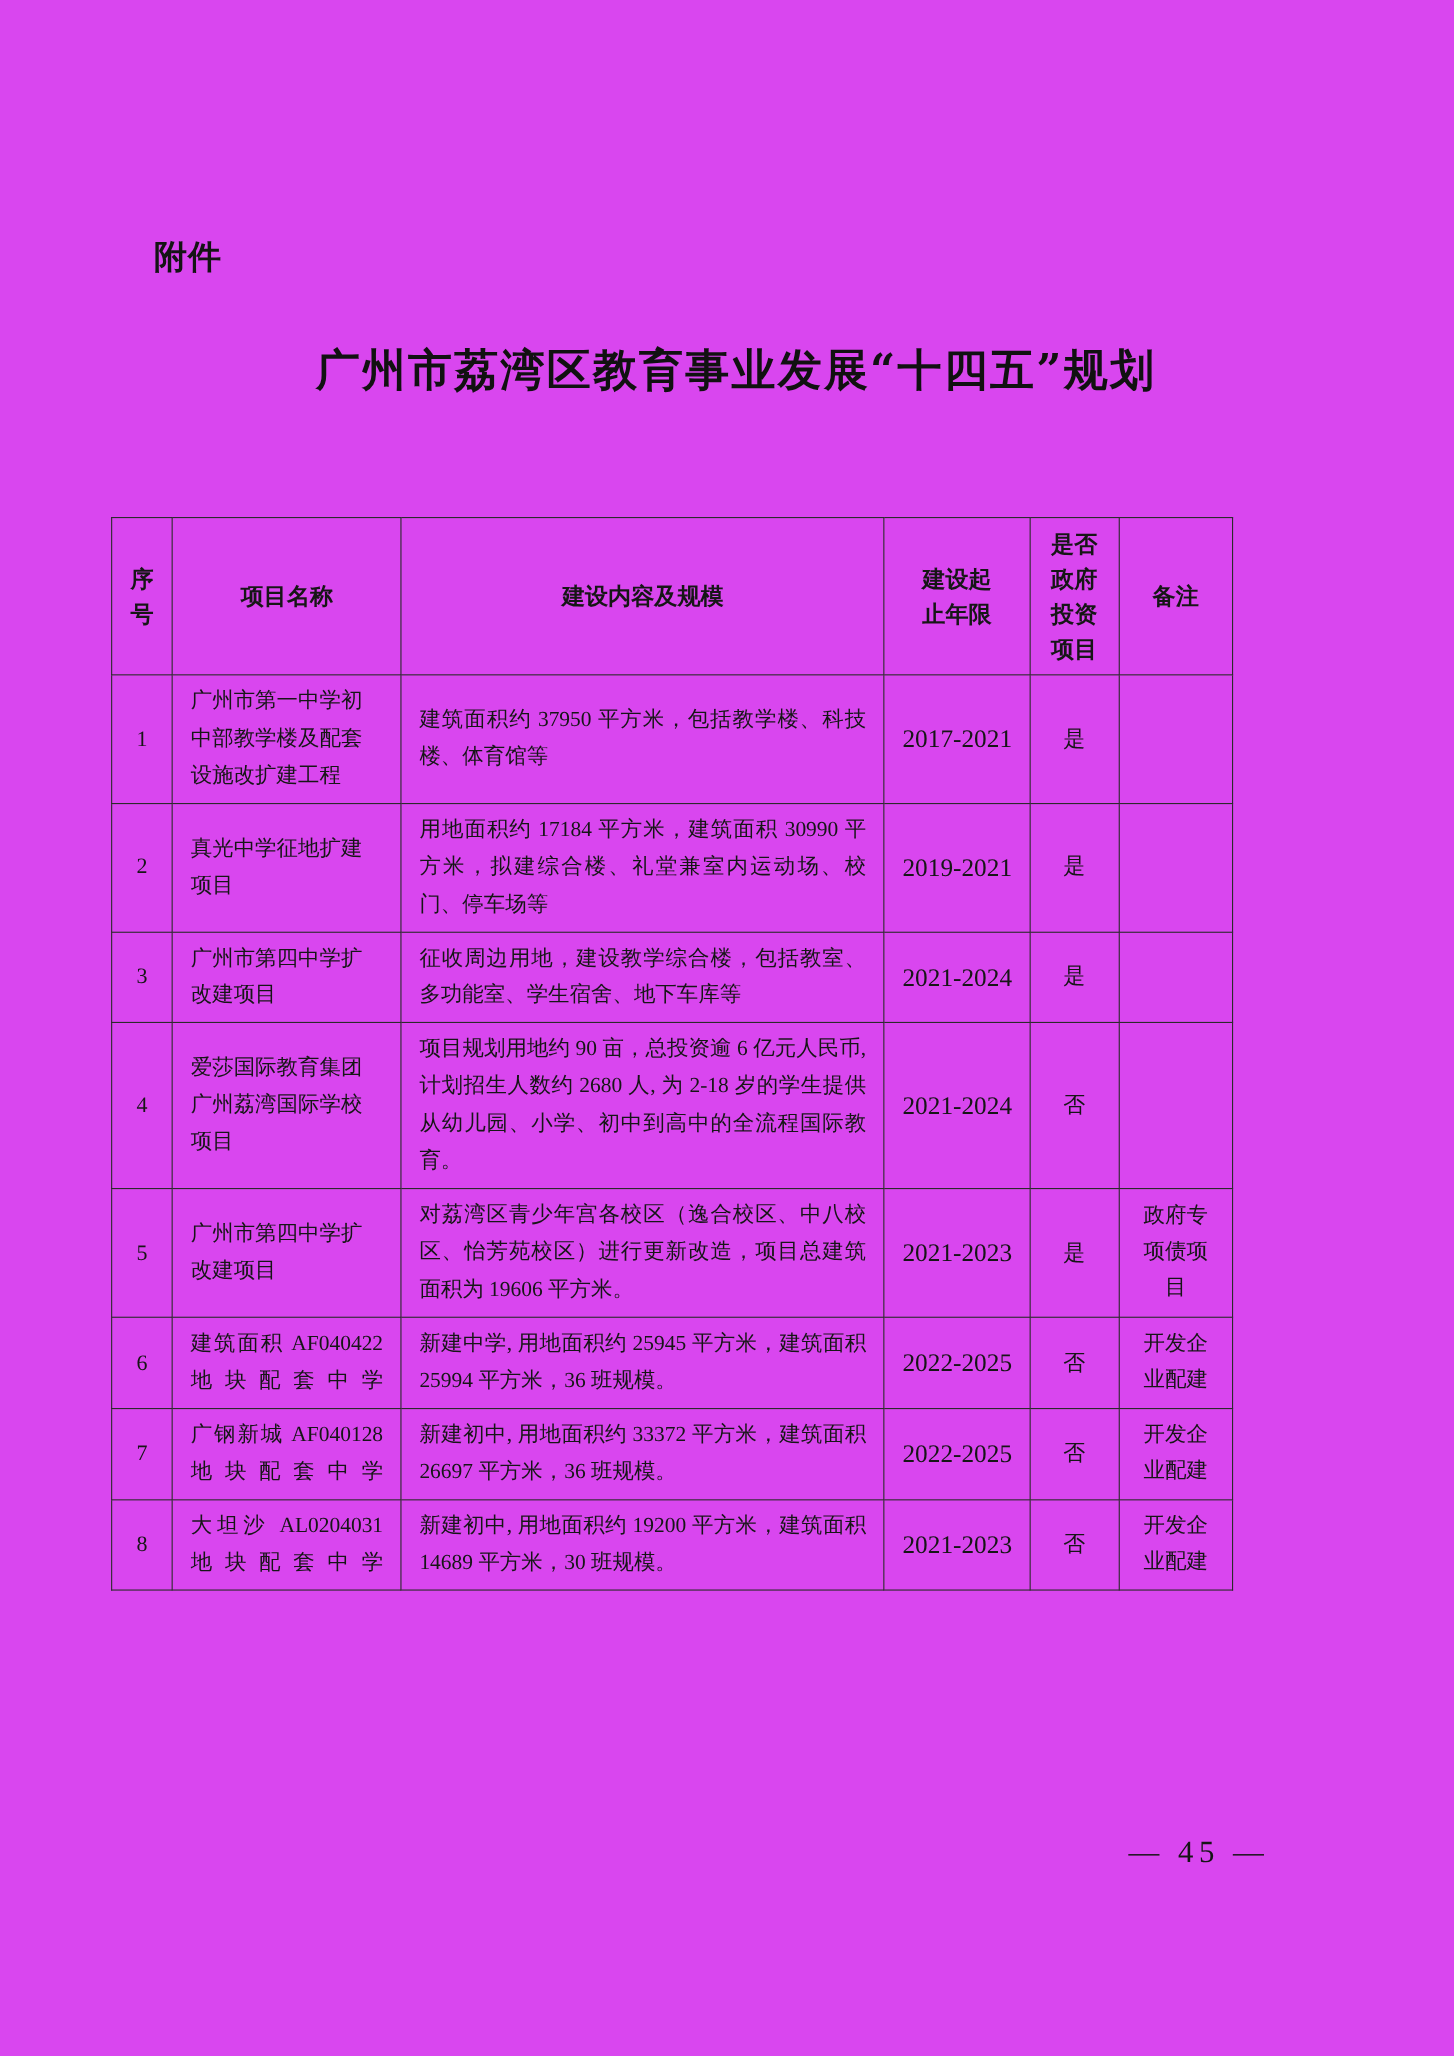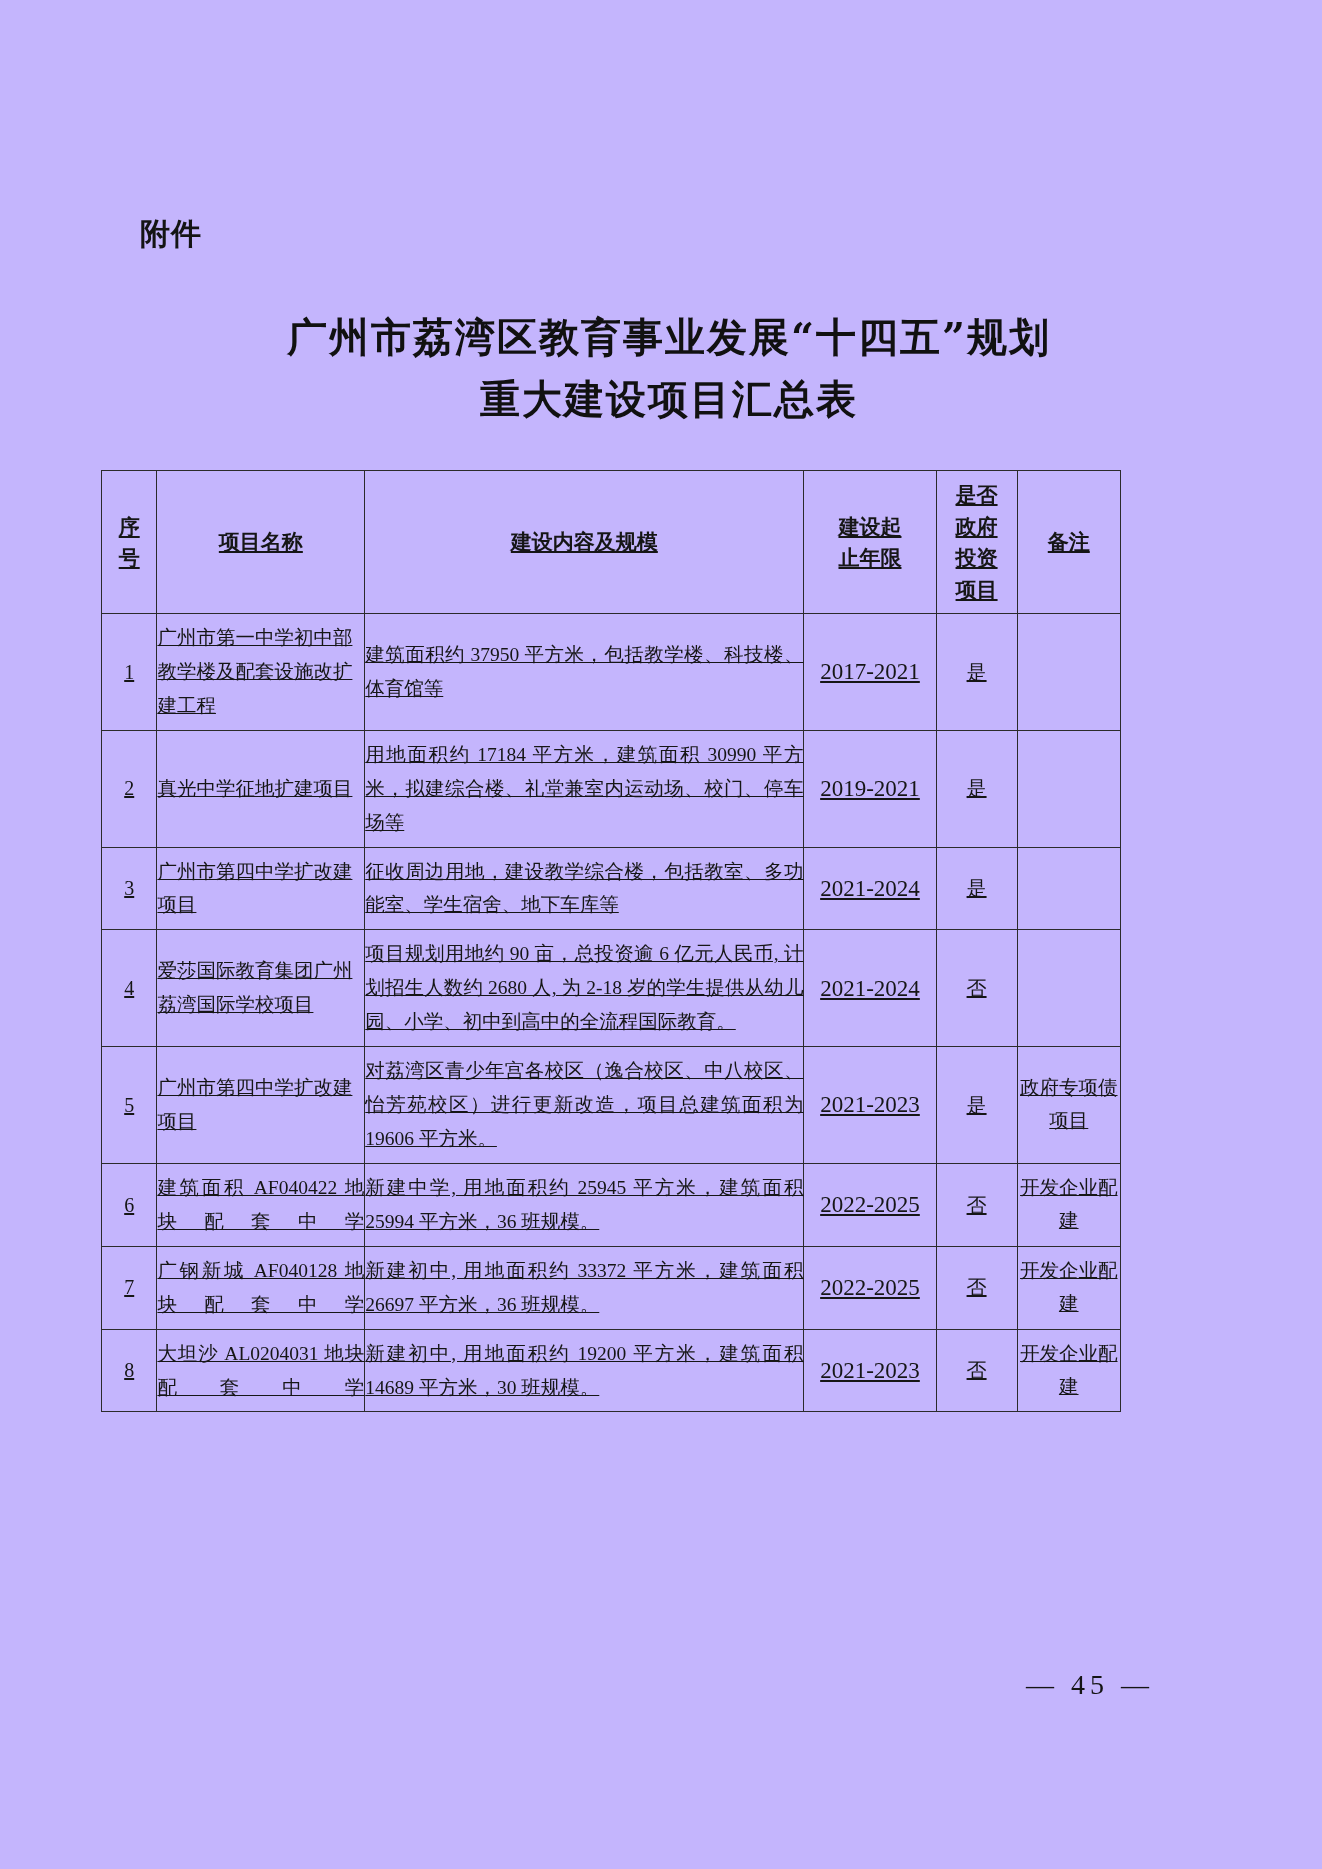--- a/index.html
+++ b/index.html
@@ -13,21 +13,21 @@
     height: 1869px;
     position: relative;
     font-family: "Liberation Serif", "DejaVu Serif", serif;
     color: #1a1a1a;
     overflow: hidden;
   }
 
   .page {
     position: absolute;
     inset: 0;
-    background: #c4b5fd;
+    background: #d946ef;
   }
 
   
   .attachment-label {
     position: absolute;
     left: 140px;
     top: 214px;
     font-size: 30px;
     font-weight: 700;
     letter-spacing: 1px;
@@ -65,24 +65,23 @@
   table.summary {
     border-collapse: collapse;
     width: 1020px;
     table-layout: fixed;
     font-size: 19.5px;
     line-height: 1.62;
   }
   table.summary th,
   table.summary td {
     border: 1.4px solid #2b2b2b;
-    padding: 7px 0;
+    padding: 7px 16px;
     vertical-align: middle;
     color: #161616;
-    text-decoration: underline;
   }
   table.summary thead th {
     text-align: center;
     font-weight: 700;
     font-size: 21px;
     line-height: 1.5;
     height: 128px;
     font-family: "DejaVu Serif", "Liberation Serif", serif;
   }
   
@@ -154,21 +153,20 @@
 </style>
 </head>
 <body>
 
 <div class="page">
 
   <div class="attachment-label">附件</div>
 
   <div class="doc-title">
     <span class="tline">广州市荔湾区教育事业发展“十四五”规划</span>
-    <span class="tline">重大建设项目汇总表</span>
   </div>
 
   <div class="table-wrap">
     <table class="summary">
       <colgroup>
         <col class="c-seq">
         <col class="c-name">
         <col class="c-content">
         <col class="c-years">
         <col class="c-gov">

